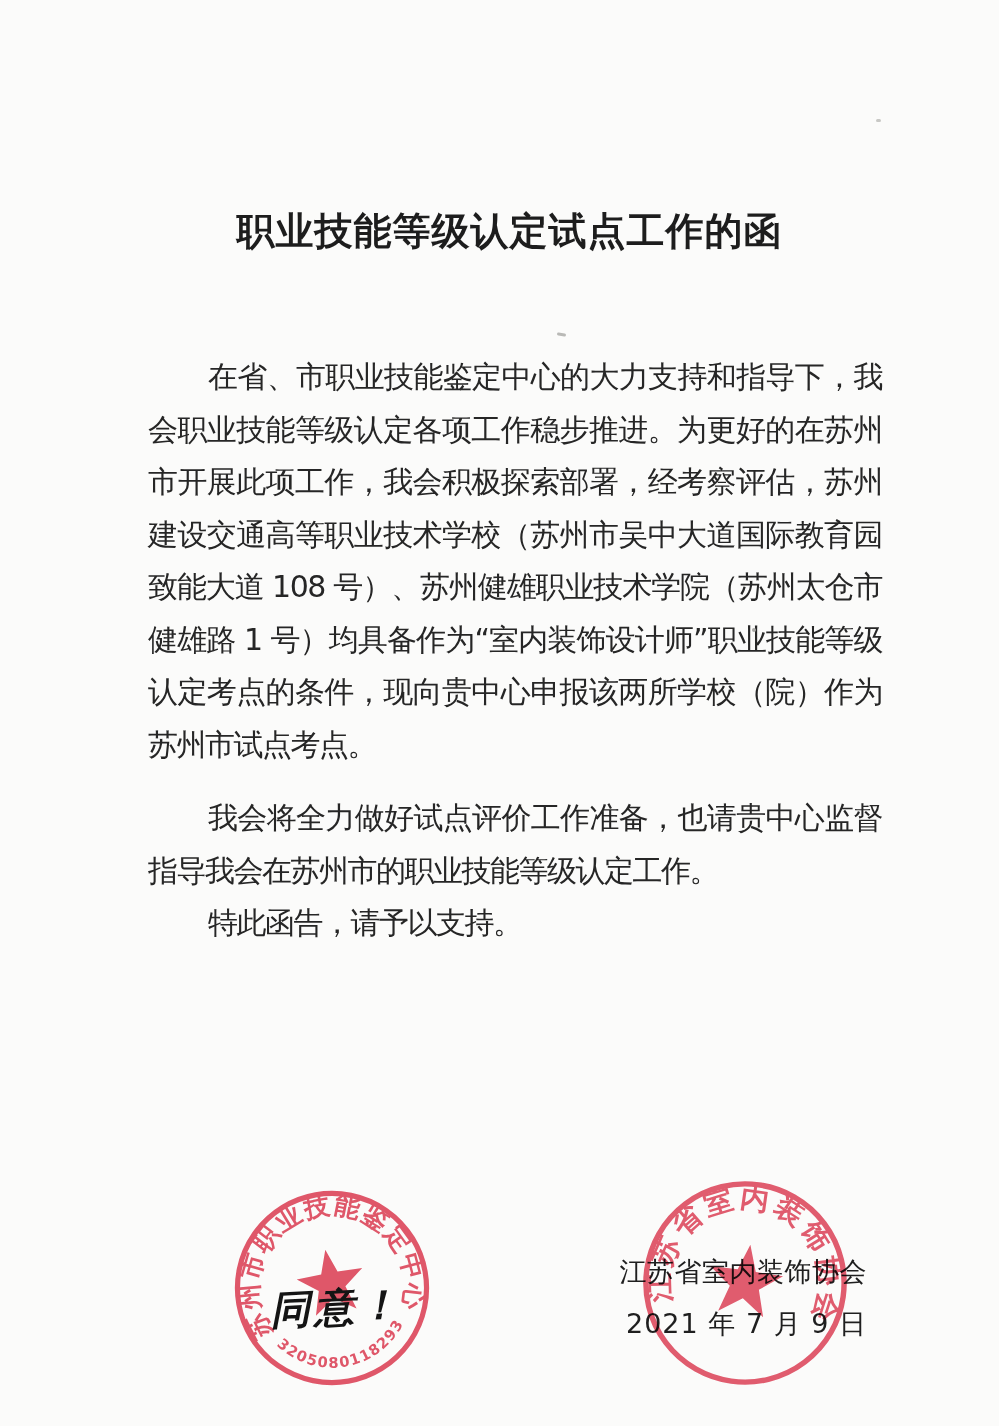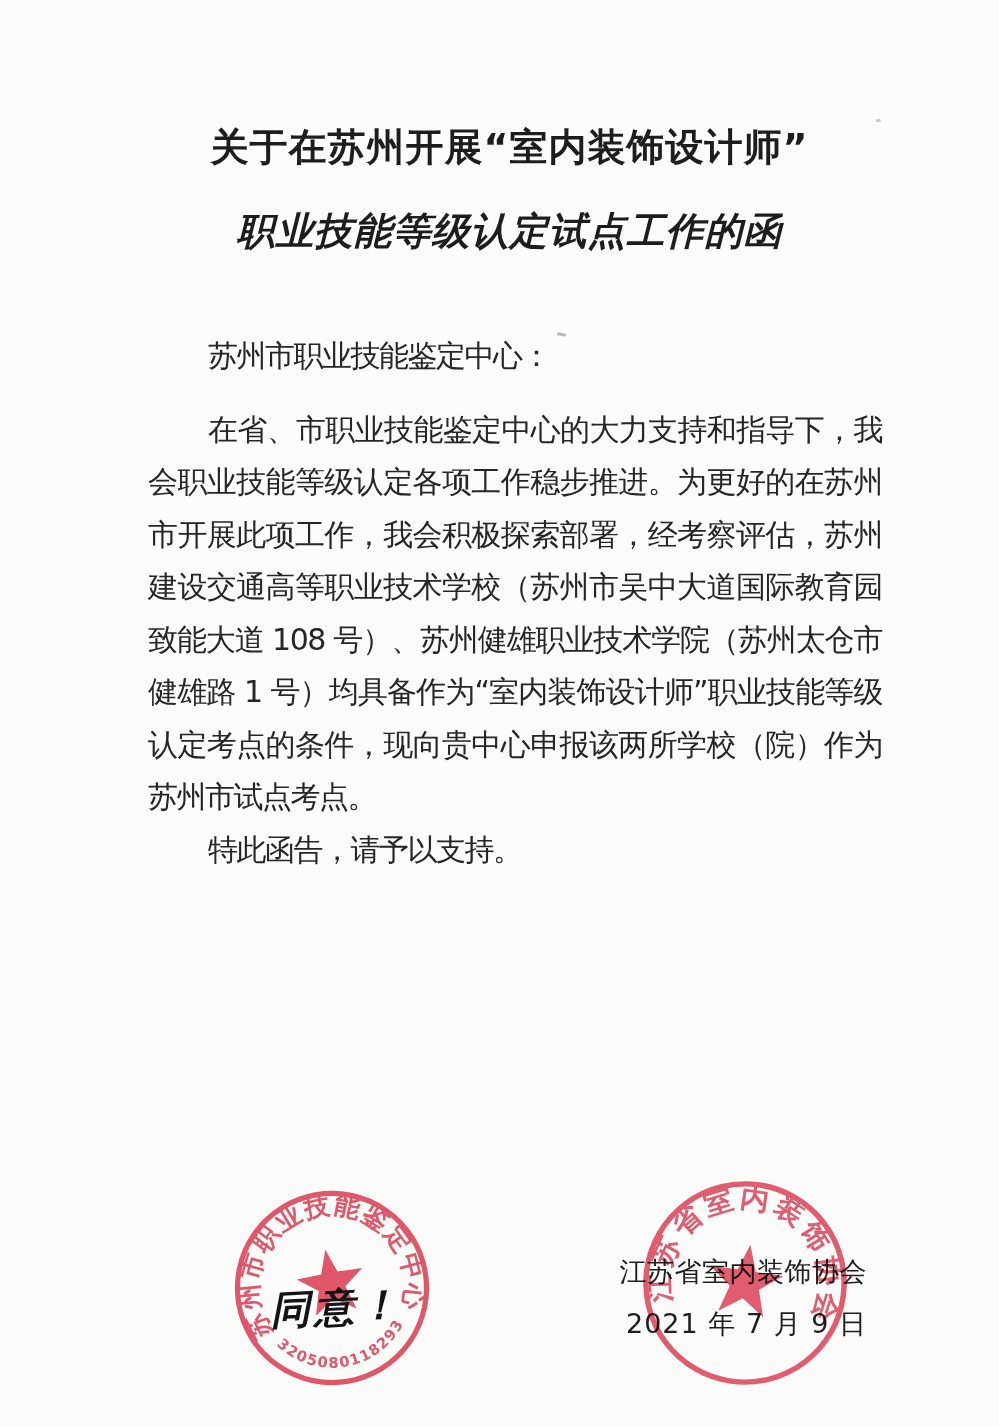--- a/index.html
+++ b/index.html
@@ -17,21 +17,21 @@
   }
   .doc-title{
     position:absolute;left:20px;width:979px;
     text-align:center;
     font-size:38px;font-weight:600;
     letter-spacing:1px;
     color:#1d1d1d;
     white-space:nowrap;
   }
   #title-line1{top:122px;}
-  #title-line2{top:206px;font-style:italic;}
+  #title-line2{top:206px;}
   .body-text{
     position:absolute;left:148px;top:330px;width:734px;
     font-size:30px;
     letter-spacing:-1.5px;
     line-height:52.5px;
     text-align:justify;
     color:#262626;
   }
   .body-text p{margin:0;text-indent:2em;text-align:justify;}
   .body-text p.p-gap{margin-top:21px;}
@@ -78,27 +78,26 @@
   .speck{position:absolute;background:#b9b9b6;border-radius:2px;}
   #speck-1{left:557px;top:333px;width:9px;height:3px;transform:rotate(8deg);}
   #speck-2{left:752px;top:628px;width:4px;height:4px;border-radius:50%;background:#a9a9a6;}
   #speck-3{left:876px;top:119px;width:5px;height:3px;background:#c8c8c5;}
 </style>
 </head>
 <body>
 
 <div class="page">
 
-  <div class="doc-title" id="title-line1">关于在苏州开展“室内装饰设计师”</div>
 
   <div class="doc-title" id="title-line2">职业技能等级认定试点工作的函</div>
 
   <div class="body-text">
-    <p class="salutation">苏州市职业技能鉴定中心：</p>
     <p class="p-gap">在省、市职业技能鉴定中心的大力支持和指导下，我会职业技能等级认定各项工作稳步推进。为更好的在苏州市开展此项工作，我会积极探索部署，经考察评估，苏州建设交通高等职业技术学校（苏州市吴中大道国际教育园致能大道 108 号）、苏州健雄职业技术学院（苏州太仓市健雄路 1 号）均具备作为“室内装饰设计师”职业技能等级认定考点的条件，现向贵中心申报该两所学校（院）作为苏州市试点考点。</p>
+    <p class="p-gap">我会将全力做好试点评价工作准备，也请贵中心监督指导我会在苏州市的职业技能等级认定工作。</p>
     <p>特此函告，请予以支持。</p>
   </div>
 
   <div class="signature-block" id="sig-org">江苏省室内装饰协会</div>
 
   <div class="signature-block" id="sig-date">2021 年 7 月 9 日</div>
 
   <div class="stamp" id="stamp-left">
     <svg viewBox="0 0 220 220">
       <defs>

